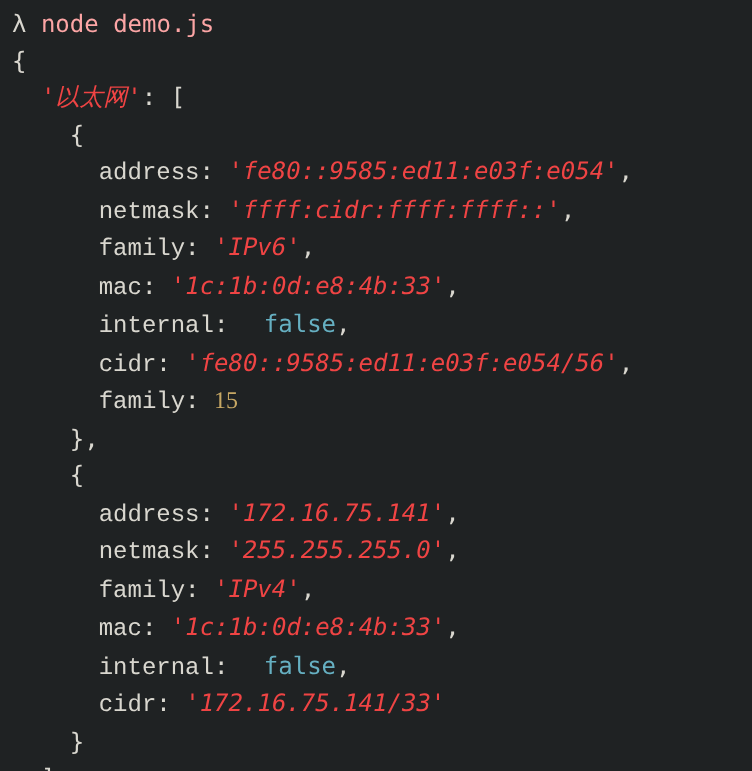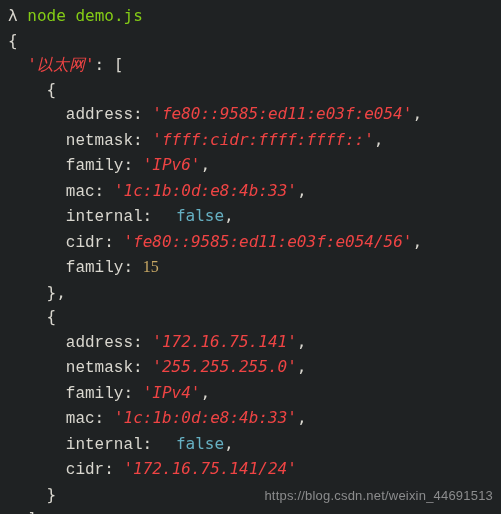--- a/index.html
+++ b/index.html
@@ -21,21 +21,21 @@
     box-sizing: border-box;
     width: 501px;
     height: 514px;
   }
   .punc  { color: #d9d7cf; }
   .key   { color: #d9d7cf; font-family: Liberation Mono, monospace; }
   .str   { color: #ef4444; font-style: italic; }
   .kw    { color: #66b0c2; margin-left: 14px; }
   .num   { color: #c6a764; font-family: Liberation Serif, serif; }
   .prompt{ color: #d9d7cf; }
-  .cmd   { color: #84cc16; }
+  .cmd   { color: #fca5a5; }
 
   .watermark {
     position: absolute;
     bottom: 6px;
     right: 8px;
     font-family: Arial, sans-serif;
     font-size: 13px;
     color: #8b8c8d;
     letter-spacing: 0.2px;
   }
@@ -54,16 +54,16 @@
       <span class="key">internal</span><span class="punc">: </span><span class="kw">false</span><span class="punc">,</span>
       <span class="key">cidr</span><span class="punc">: </span><span class="str">'fe80::9585:ed11:e03f:e054/56'</span><span class="punc">,</span>
       <span class="key">family</span><span class="punc">: </span><span class="num">15</span><span class="punc"></span>
     <span class="punc">},</span>
     <span class="punc">{</span>
       <span class="key">address</span><span class="punc">: </span><span class="str">'172.16.75.141'</span><span class="punc">,</span>
       <span class="key">netmask</span><span class="punc">: </span><span class="str">'255.255.255.0'</span><span class="punc">,</span>
       <span class="key">family</span><span class="punc">: </span><span class="str">'IPv4'</span><span class="punc">,</span>
       <span class="key">mac</span><span class="punc">: </span><span class="str">'1c:1b:0d:e8:4b:33'</span><span class="punc">,</span>
       <span class="key">internal</span><span class="punc">: </span><span class="kw">false</span><span class="punc">,</span>
-      <span class="key">cidr</span><span class="punc">: </span><span class="str">'172.16.75.141/24'</span><span class="punc"></span>
+      <span class="key">cidr</span><span class="punc">: </span><span class="str">'172.16.75.141/33'</span><span class="punc"></span>
     <span class="punc">}</span>
   <span class="punc">],</span>
-<div class="watermark">https://blog.csdn.net/weixin_44691513</div></div>
+</div>
 
 </body></html>

